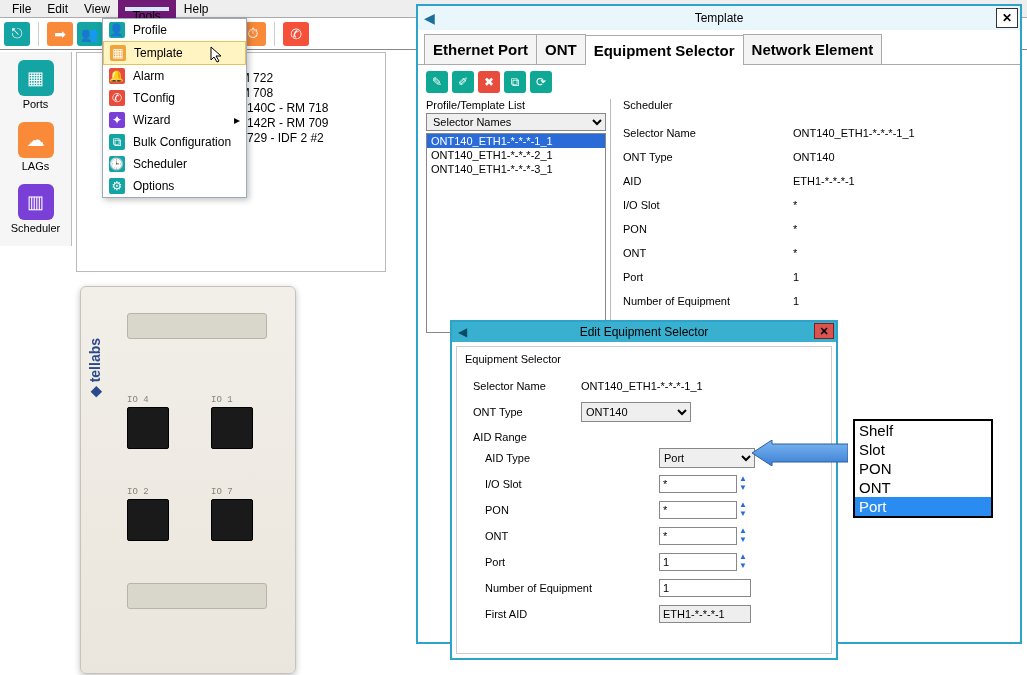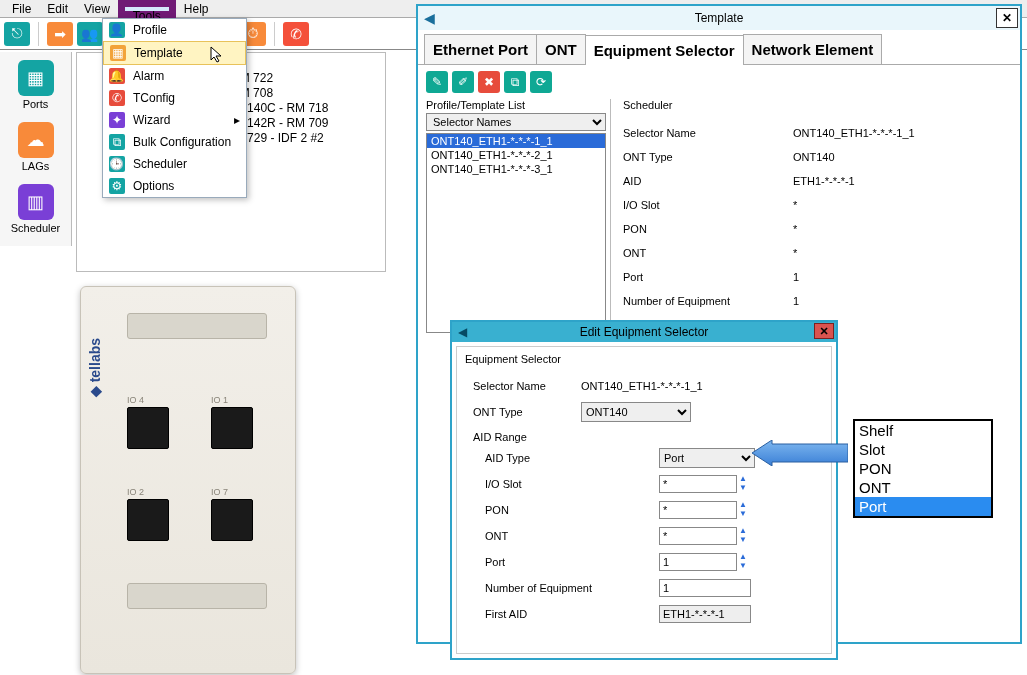--- a/index.html
+++ b/index.html
@@ -70,21 +70,21 @@
   .aidpopup{position:absolute; top:419px; left:853px; width:140px; border:2px solid #000; background:#fff; z-index:40; font-size:15px;}
   .aidpopup .arow2{padding:1px 4px;}
   .aidpopup .arow2.sel{background:#2a8cf0;color:#fff;}
   
   .bluearrow{position:absolute; top:440px; left:752px; z-index:35;}
   
   .device{position:absolute; top:286px; left:80px; width:216px; height:388px; background:linear-gradient(#f2efe9,#eae6dd); border:1px solid #c8c3b8; border-radius:6px; box-shadow:0 2px 6px rgba(0,0,0,.25);}
   .device .brand{position:absolute; left:6px; top:20px; transform:rotate(-90deg); transform-origin:left top; font-size:14px; color:#2a4a8c; font-weight:bold; top:110px;}
   .device .slot{position:absolute; background:#d9d6cc; border:1px solid #b8b4a8; border-radius:3px;}
   .device .rj{width:42px;height:42px; background:#1a1a1a; border:1px solid #000; border-radius:2px;}
-  .device .labeltxt{position:absolute; font-size:9px; color:#8a857a;}
+  .device .labeltxt{position:absolute; font-size:9px; color:#8a857a;font-family:Liberation Mono, monospace;}
 </style>
 </head>
 <body>
 
 <div class="menubar">
   <div class="mitem">File</div>
   <div class="mitem">Edit</div>
   <div class="mitem">View</div>
   <div class="mitem open">Tools</div>
   <div class="mitem">Help</div>

